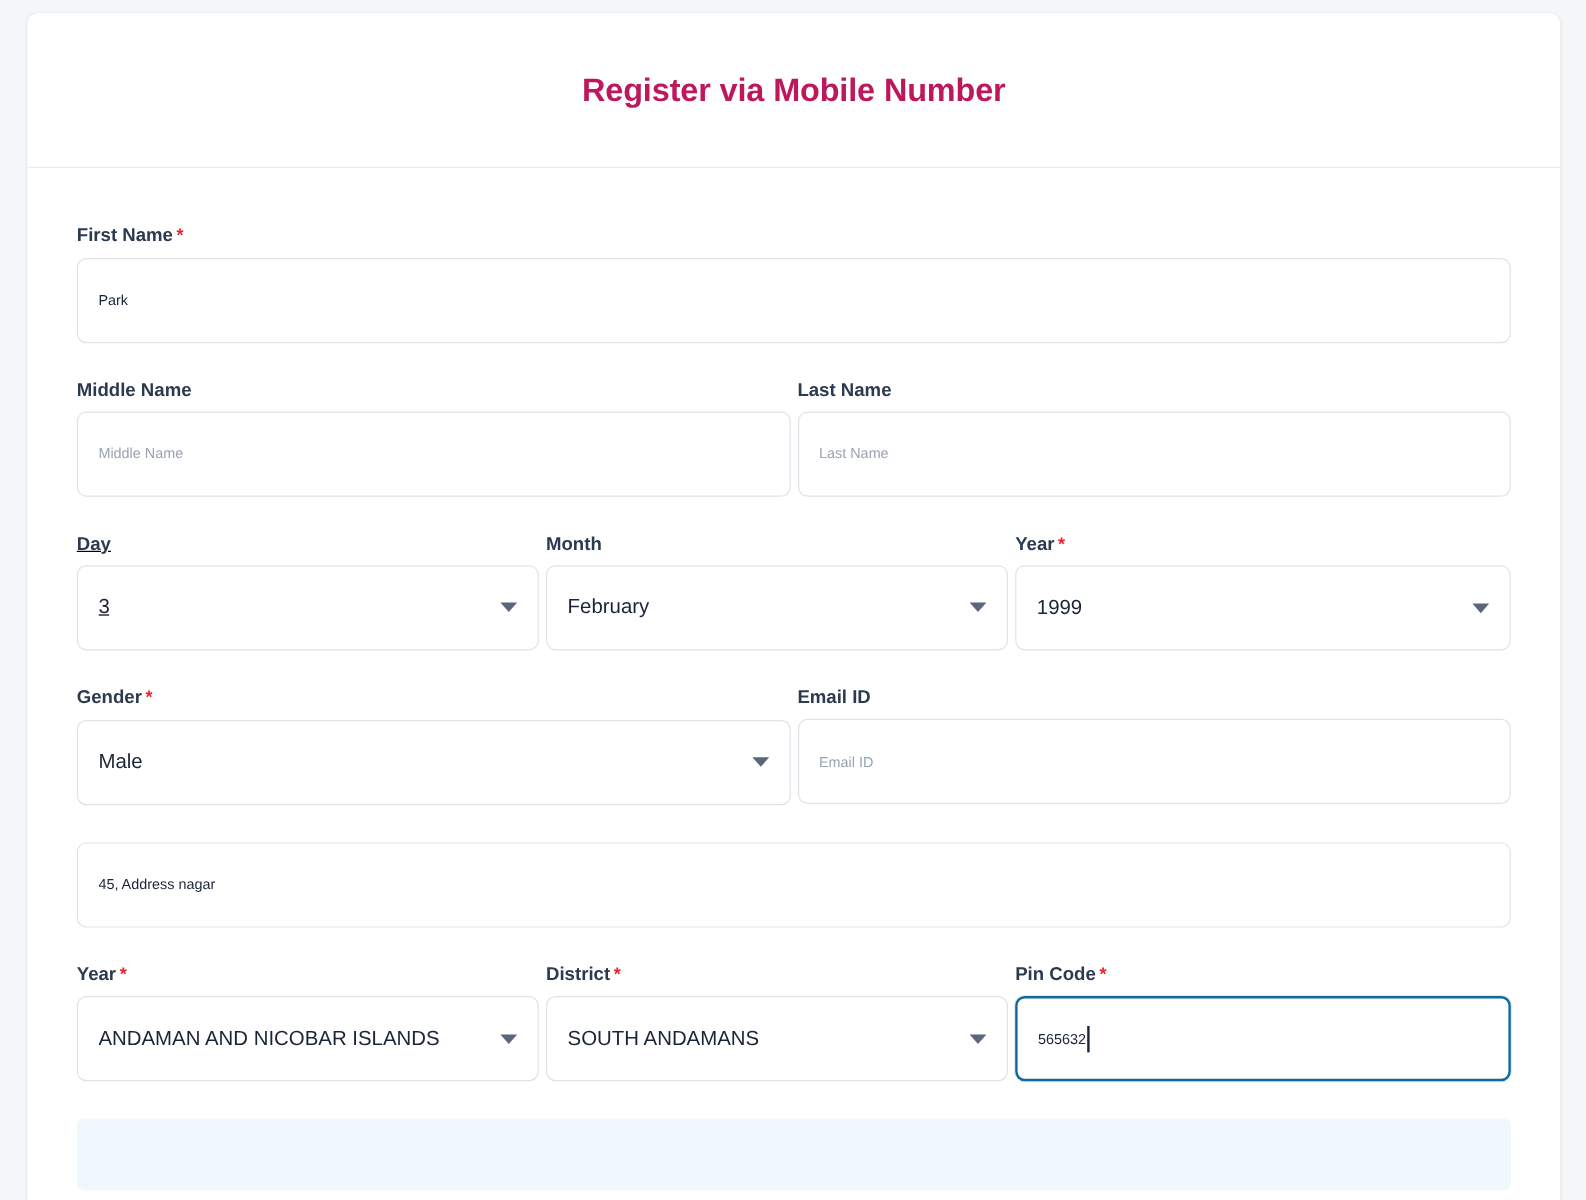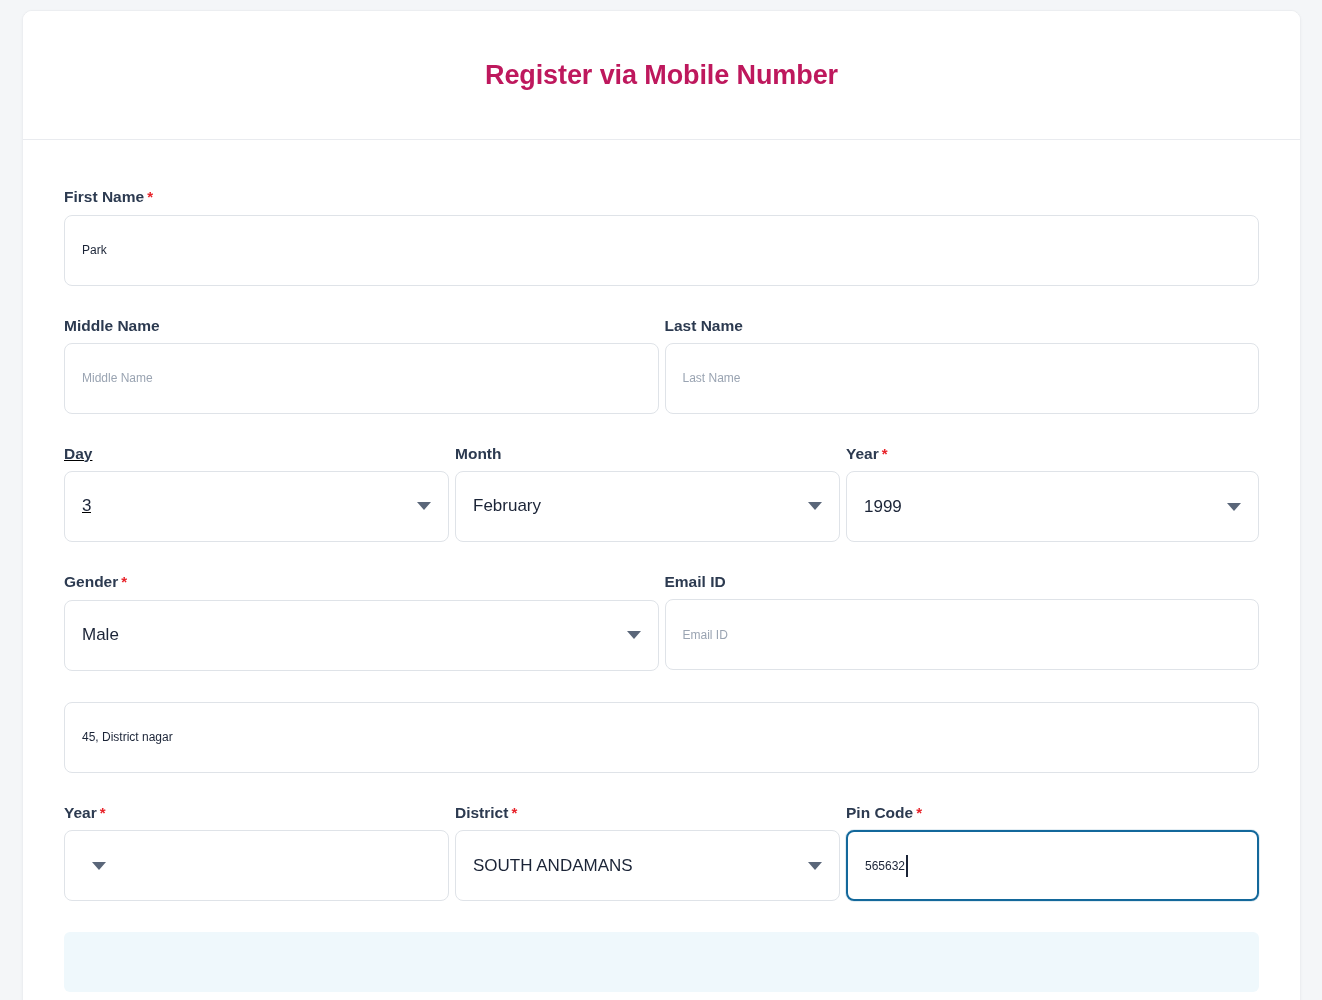--- a/index.html
+++ b/index.html
@@ -225,30 +225,31 @@
         <div class="field-block">
           <label class="field-label">Email ID</label>
           <div class="input-box placeholder-state">
             <span>Email ID</span>
           </div>
         </div>
       </div>
 
       <div class="full-row">
         <div class="input-box">
-          <span>45, District nagar</span>
+          <span>45, Address nagar</span>
         </div>
       </div>
 
       <div class="field-row row-sdp">
         <div class="field-block sdp-state">
           <label class="field-label">
             <span>Year</span><span class="req">*</span>
           </label>
           <div class="select-box">
+            <span class="select-value">ANDAMAN AND NICOBAR ISLANDS</span>
             <span class="caret-down"></span>
           </div>
         </div>
         <div class="field-block sdp-dist">
           <label class="field-label">
             <span>District</span><span class="req">*</span>
           </label>
           <div class="select-box">
             <span class="select-value">SOUTH ANDAMANS</span>
             <span class="caret-down"></span>

